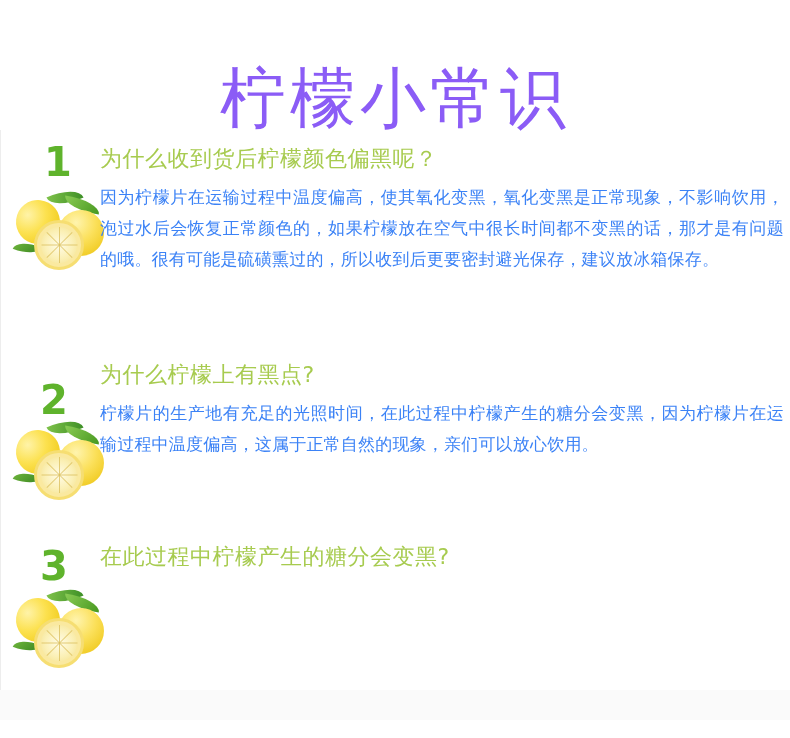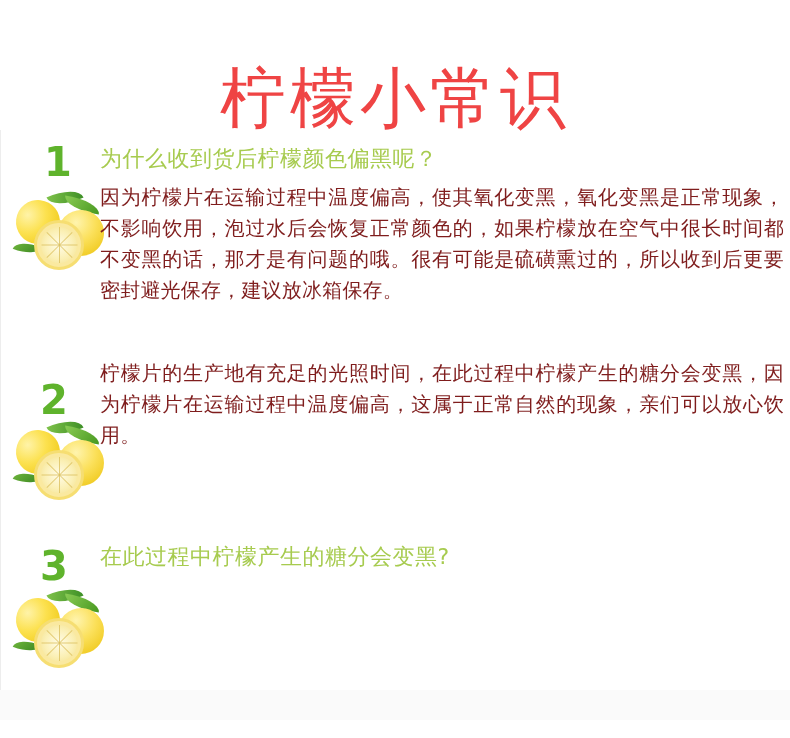--- a/index.html
+++ b/index.html
@@ -28,21 +28,21 @@
     top: 22px;
     left: 0;
     width: 790px;
     text-align: center;
   }
   .title {
     display: inline-block;
     font-size: 66px;
     line-height: 1.0;
     letter-spacing: 4px;
-    color: #ef4444;
+    color: #8b5cf6;
     font-weight: 500;
     font-family: "DejaVu Sans", "Liberation Sans", sans-serif;
     text-align: center;
   }
 
   
   .section {
     position: absolute;
     left: 0;
     width: 790px;
@@ -171,22 +171,22 @@
   .q-heading {
     color: #A7CB4F;
     font-size: 22px;
     line-height: 34px;
     letter-spacing: 0.5px;
     margin: 0 0 6px 0;
     font-weight: 500;
     white-space: nowrap;
   }
   .body-text {
-    color: #7f1d1d;
-    font-size: 20px;
+    color: #3b82f6;
+    font-size: 17px;
     line-height: 31px;
     margin: 0;
     letter-spacing: 0.2px;
     text-align: justify;
     width: 684px;
   }
 
   .bottom-band {
     position: absolute;
     left: 0;
@@ -261,20 +261,21 @@
             <div class="seg" style="transform:rotate(135deg)"></div>
             <div class="seg" style="transform:rotate(180deg)"></div>
             <div class="seg" style="transform:rotate(225deg)"></div>
             <div class="seg" style="transform:rotate(270deg)"></div>
             <div class="seg" style="transform:rotate(315deg)"></div>
           </div>
         </div>
       </div>
     </div>
     <div class="content">
+      <p class="q-heading">为什么柠檬上有黑点?</p>
       <p class="body-text">柠檬片的生产地有充足的光照时间，在此过程中柠檬产生的糖分会变黑，因为柠檬片在运输过程中温度偏高，这属于正常自然的现象，亲们可以放心饮用。</p>
     </div>
   </div>
 
   <div class="section sec3">
     <div class="marker">
       <div class="marker-num">3</div>
       <div class="lemon-art">
         <div class="leaf-a"></div>
         <div class="leaf-b"></div>

